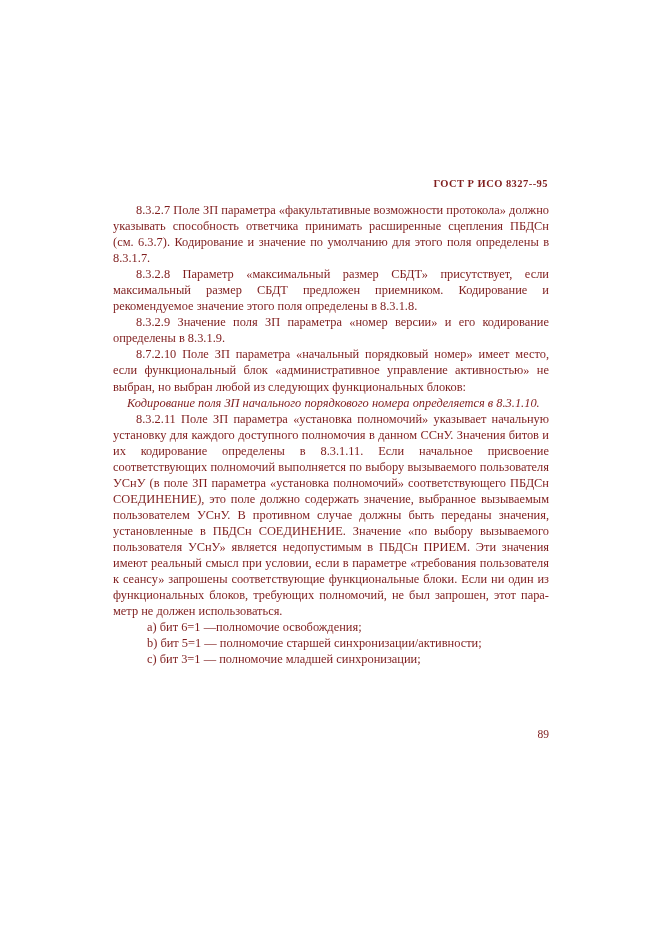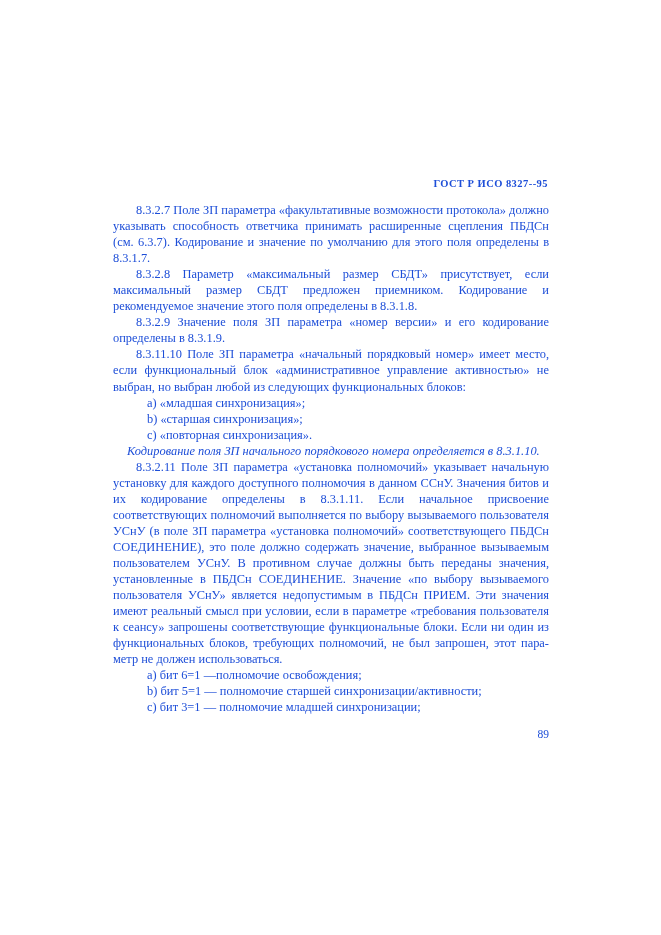--- a/index.html
+++ b/index.html
@@ -9,21 +9,21 @@
     background: #ffffff;
   }
 
   .page {
     position: relative;
     width: 661px;
     height: 935px;
     background: #ffffff;
     overflow: hidden;
     font-family: "Liberation Serif", "DejaVu Serif", serif;
-    color: #1d4ed8;
+    color: #7f1d1d;
     -webkit-font-smoothing: antialiased;
   }
 
   
   .page-header {
     position: absolute;
     top: 178px;
     left: 113px;
     width: 435px;
     text-align: right;
@@ -91,27 +91,22 @@
   <div class="page-header">ГОСТ Р ИСО 8327--95</div>
 
   <div class="text-column">
 
     <p class="para">8.3.2.7 Поле ЗП параметра «факультативные возможности прото­кола» должно указывать способность ответчика принимать расши­ренные сцепления ПБДСн (см. 6.3.7). Кодирование и значение по умолчанию для этого поля определены в 8.3.1.7.</p>
 
     <p class="para">8.3.2.8 Параметр «максимальный размер СБДТ» присутствует, если максимальный размер СБДТ предложен приемником. Кодирование и рекомендуемое значение этого поля определены в 8.3.1.8.</p>
 
     <p class="para">8.3.2.9 Значение поля ЗП параметра «номер версии» и его кодиро­вание определены в 8.3.1.9.</p>
 
-    <p class="para">8.3.11.10 Поле ЗП параметра «начальный порядковый номер» име­ет место, если функциональный блок «административное управле­ние активностью» не выбран, но выбран любой из следующих фун­кциональных блоков:</p>
+    <p class="para">8.7.2.10 Поле ЗП параметра «начальный порядковый номер» име­ет место, если функциональный блок «административное управле­ние активностью» не выбран, но выбран любой из следующих фун­кциональных блоков:</p>
 
-    <ul class="list">
-      <li class="list-item">a) «младшая синхронизация»;</li>
-      <li class="list-item">b) «старшая синхронизация»;</li>
-      <li class="list-item">c) «повторная синхронизация».</li>
-    </ul>
 
     <p class="para cont-indent">Кодирование поля ЗП начального порядкового номера определя­ется в 8.3.1.10.</p>
 
     <p class="para">8.3.2.11 Поле ЗП параметра «установка полномочий» указывает начальную установку для каждого доступного полномочия в данном ССнУ. Значения битов и их кодирование определены в 8.3.1.11. Если начальное присвоение соответствующих полномочий выполняется по выбору вызываемого пользователя УСнУ (в поле ЗП параметра «установка полномочий» соответствующего ПБДСн СОЕДИНЕНИЕ), это поле должно содержать значение, выбранное вызываемым поль­зователем УСнУ. В противном случае должны быть переданы значе­ния, установленные в ПБДСн СОЕДИНЕНИЕ. Значение «по выбо­ру вызываемого пользователя УСнУ» является недопустимым в ПБДСн ПРИЕМ. Эти значения имеют реальный смысл при условии, если в параметре «требования пользователя к сеансу» запрошены соответ­ствующие функциональные блоки. Если ни один из функциональ­ных блоков, требующих полномочий, не был запрошен, этот пара­метр не должен использоваться.</p>
 
 
     <ul class="list">
       <li class="list-item">a) бит 6=1 —полномочие освобождения;</li>
       <li class="list-item">b) бит 5=1 — полномочие старшей синхронизации/активности;</li>
       <li class="list-item">c) бит 3=1 — полномочие младшей синхронизации;</li>

